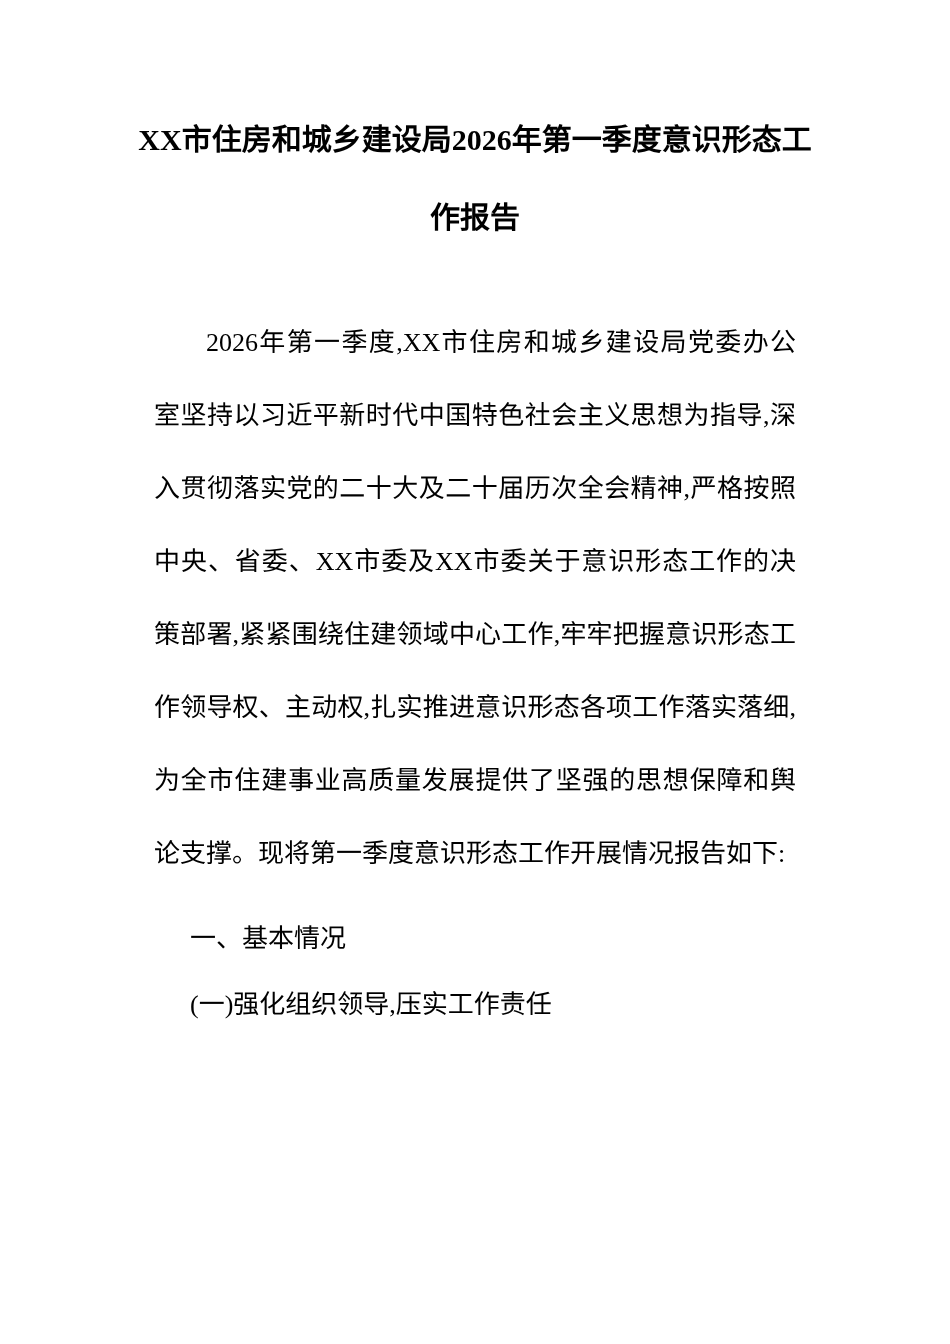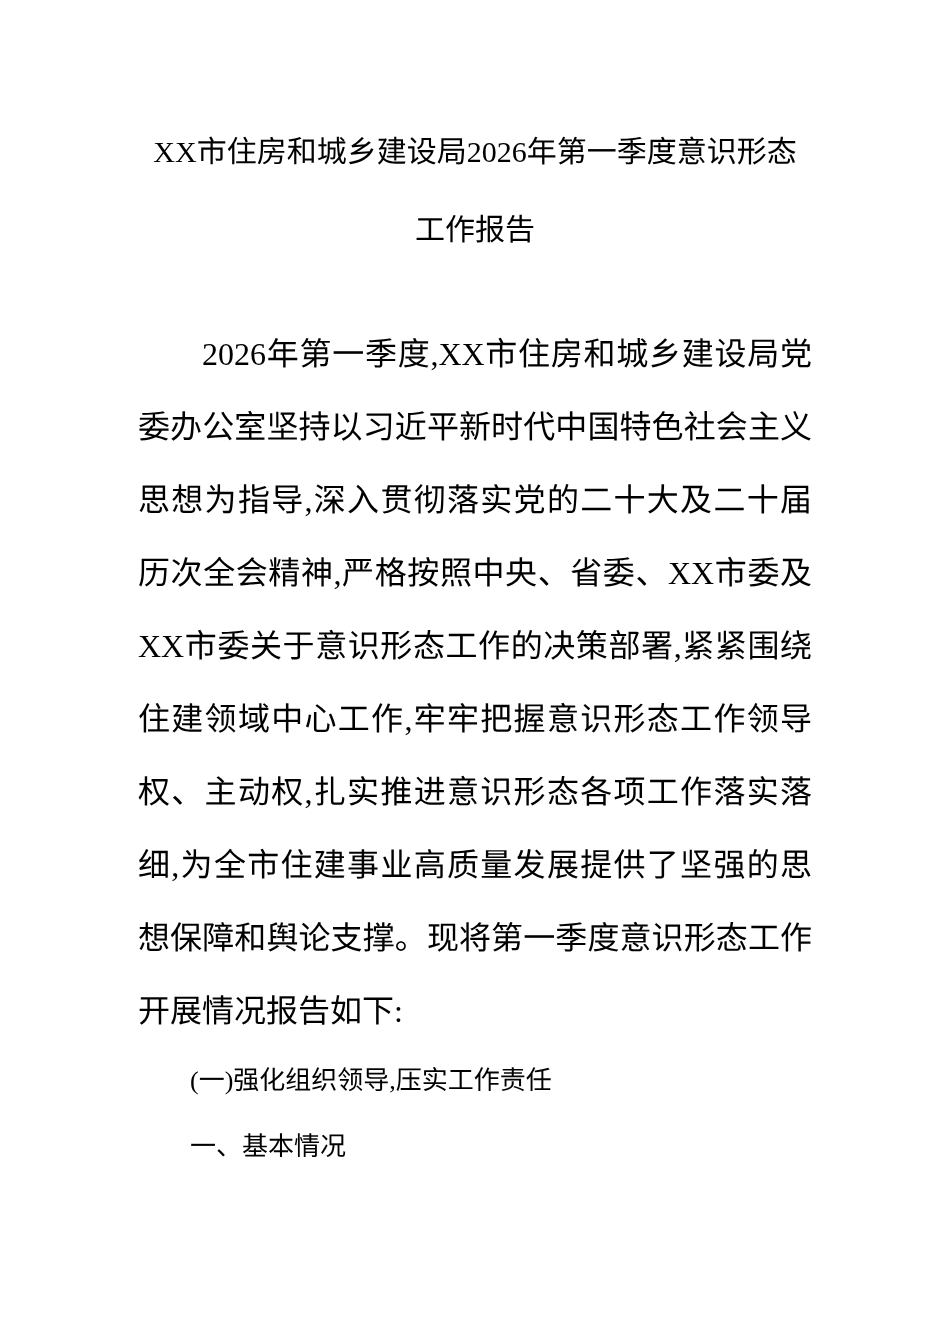--- a/index.html
+++ b/index.html
@@ -15,30 +15,30 @@
     margin: 0 auto;
     background: #ffffff;
     color: #000000;
     overflow: hidden;
     font-family: "Liberation Serif", "DejaVu Serif", serif;
   }
   .content {
     padding: 101px 138px 0 138px; 
   }
   .doc-title {
-    margin: 12px;
+    margin: 0;
     font-size: 30px;
-    font-weight: 400;
+    font-weight: 700;
     line-height: 78px;
     text-align: center;
     letter-spacing: 0;
   }
   .para {
-    margin: 0;
-    font-size: 32px;
+    margin: 16px;
+    font-size: 26px;
     line-height: 73px;
     text-align: justify;
     text-indent: 2em;
     word-break: break-all;
   }
   .para.first-body {
     margin-top: 49px;
   }
   .heading {
     margin: 0;
@@ -52,19 +52,19 @@
 </head>
 <body>
 
 <div class="page">
   <div class="content">
 
     <h1 class="doc-title">XX市住房和城乡建设局2026年第一季度意识形态工作报告</h1>
 
     <p class="para first-body">2026年第一季度,XX市住房和城乡建设局党委办公室坚持以习近平新时代中国特色社会主义思想为指导,深入贯彻落实党的二十大及二十届历次全会精神,严格按照中央、省委、XX市委及XX市委关于意识形态工作的决策部署,紧紧围绕住建领域中心工作,牢牢把握意识形态工作领导权、主动权,扎实推进意识形态各项工作落实落细,为全市住建事业高质量发展提供了坚强的思想保障和舆论支撑。现将第一季度意识形态工作开展情况报告如下:</p>
 
+    <p class="heading">一、基本情况</p>
+
     <p class="heading">(一)强化组织领导,压实工作责任</p>
-
-    <p class="heading">一、基本情况</p>
 
 
   </div>
 </div>
 
 </body></html>

